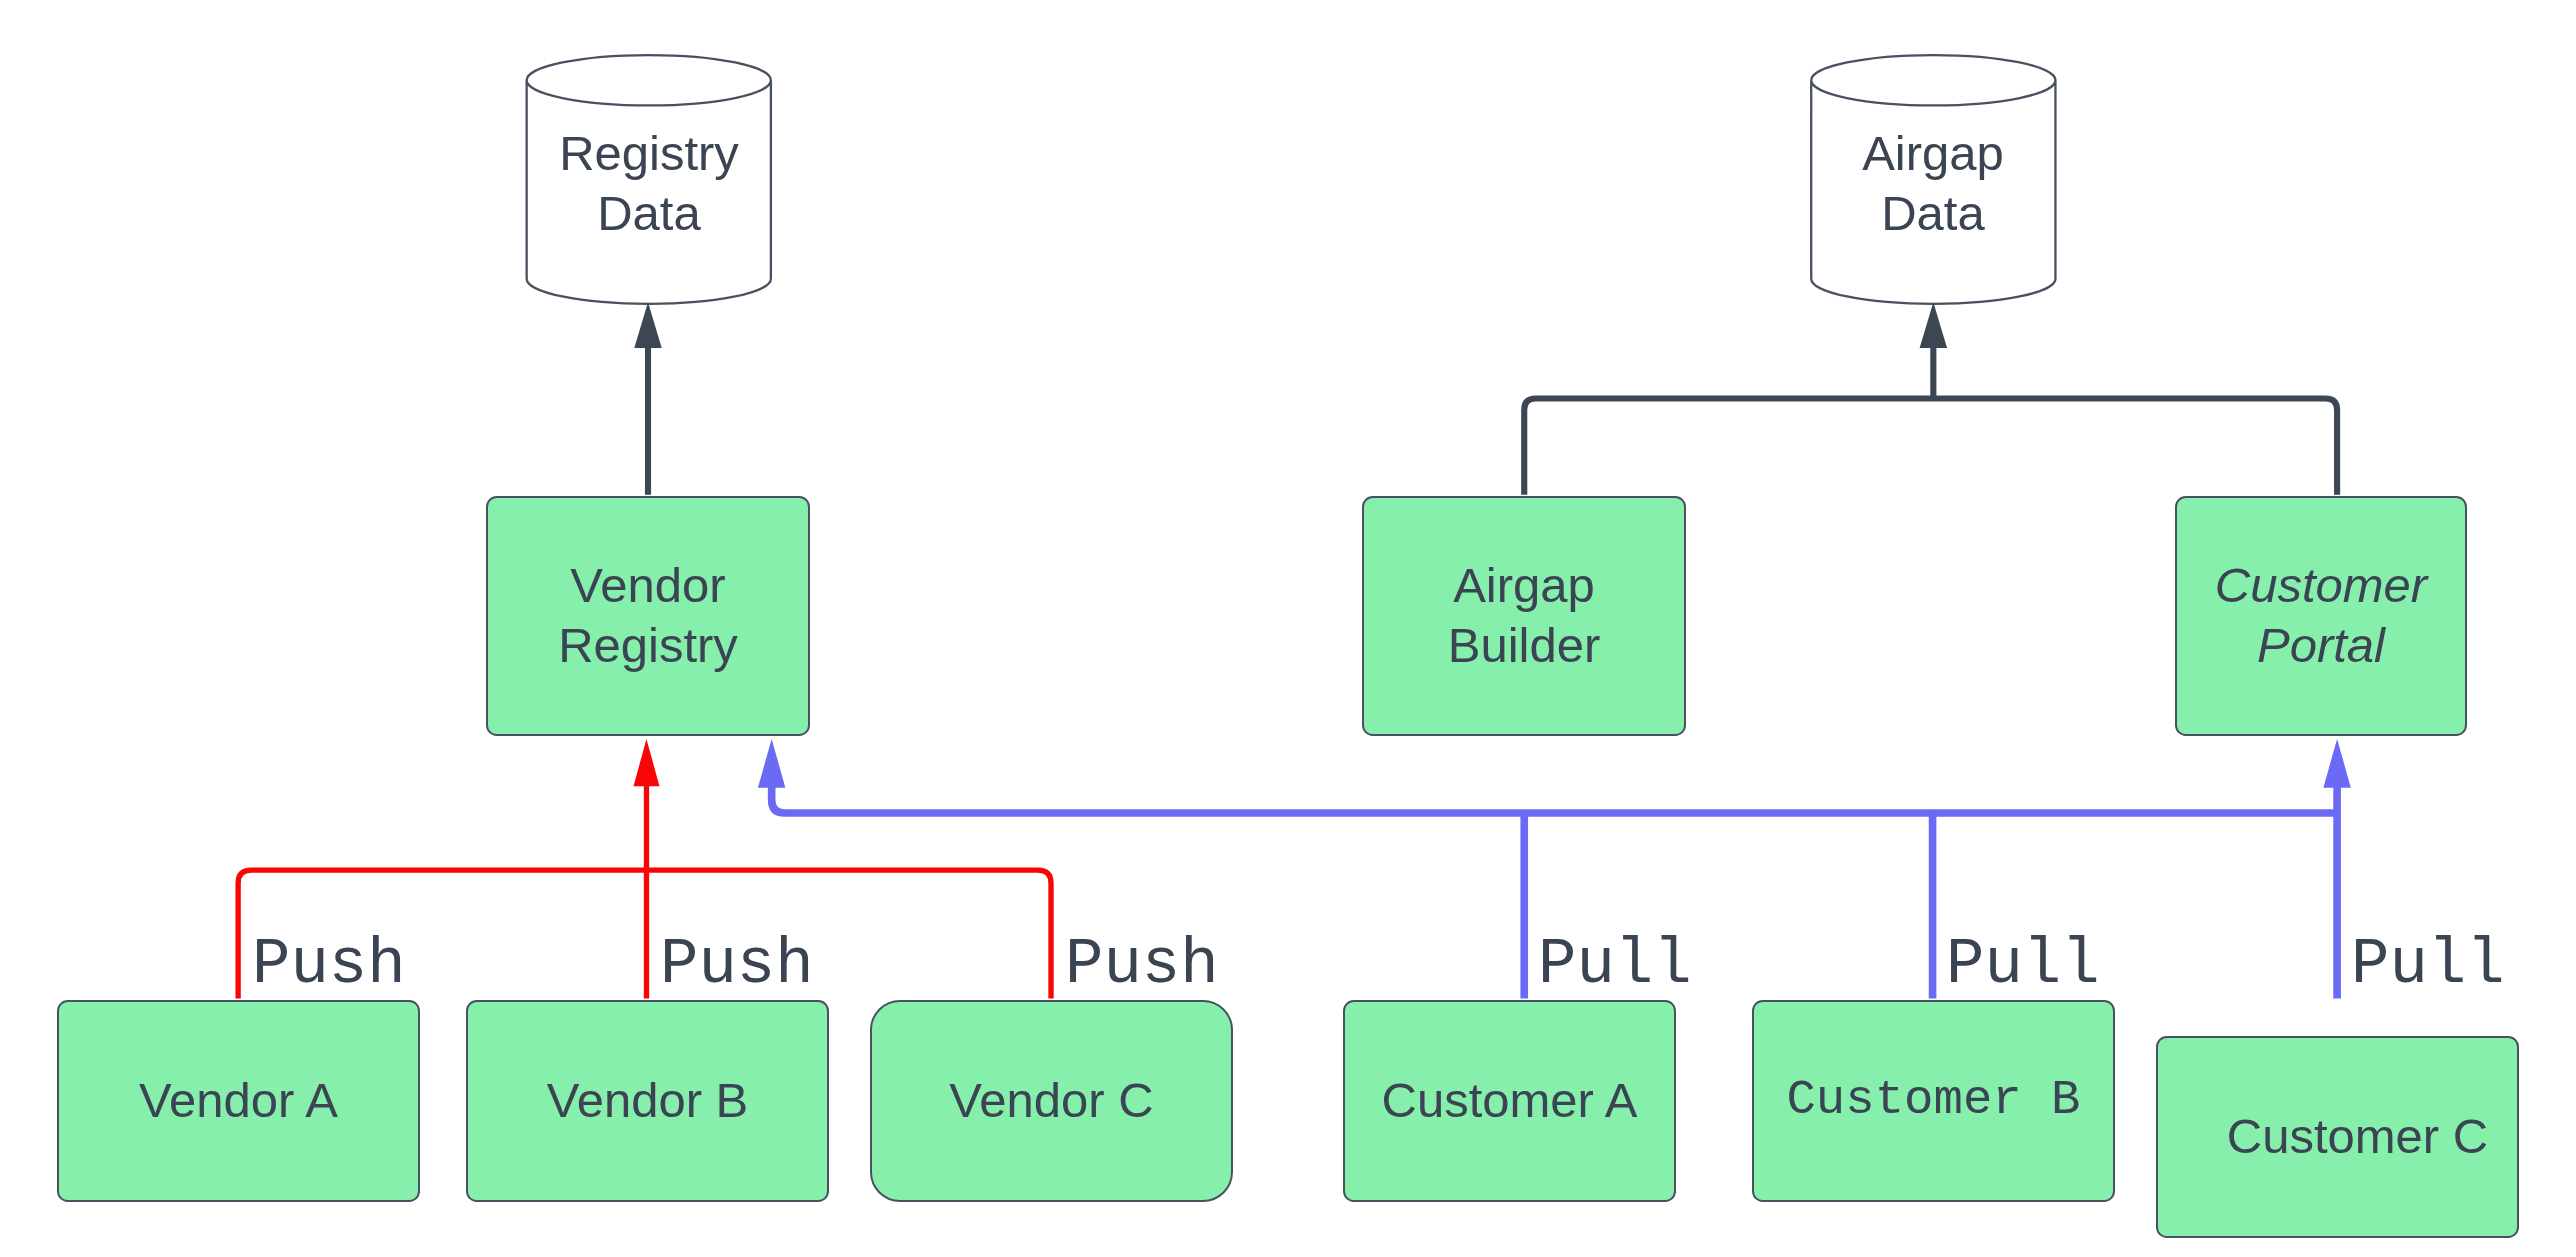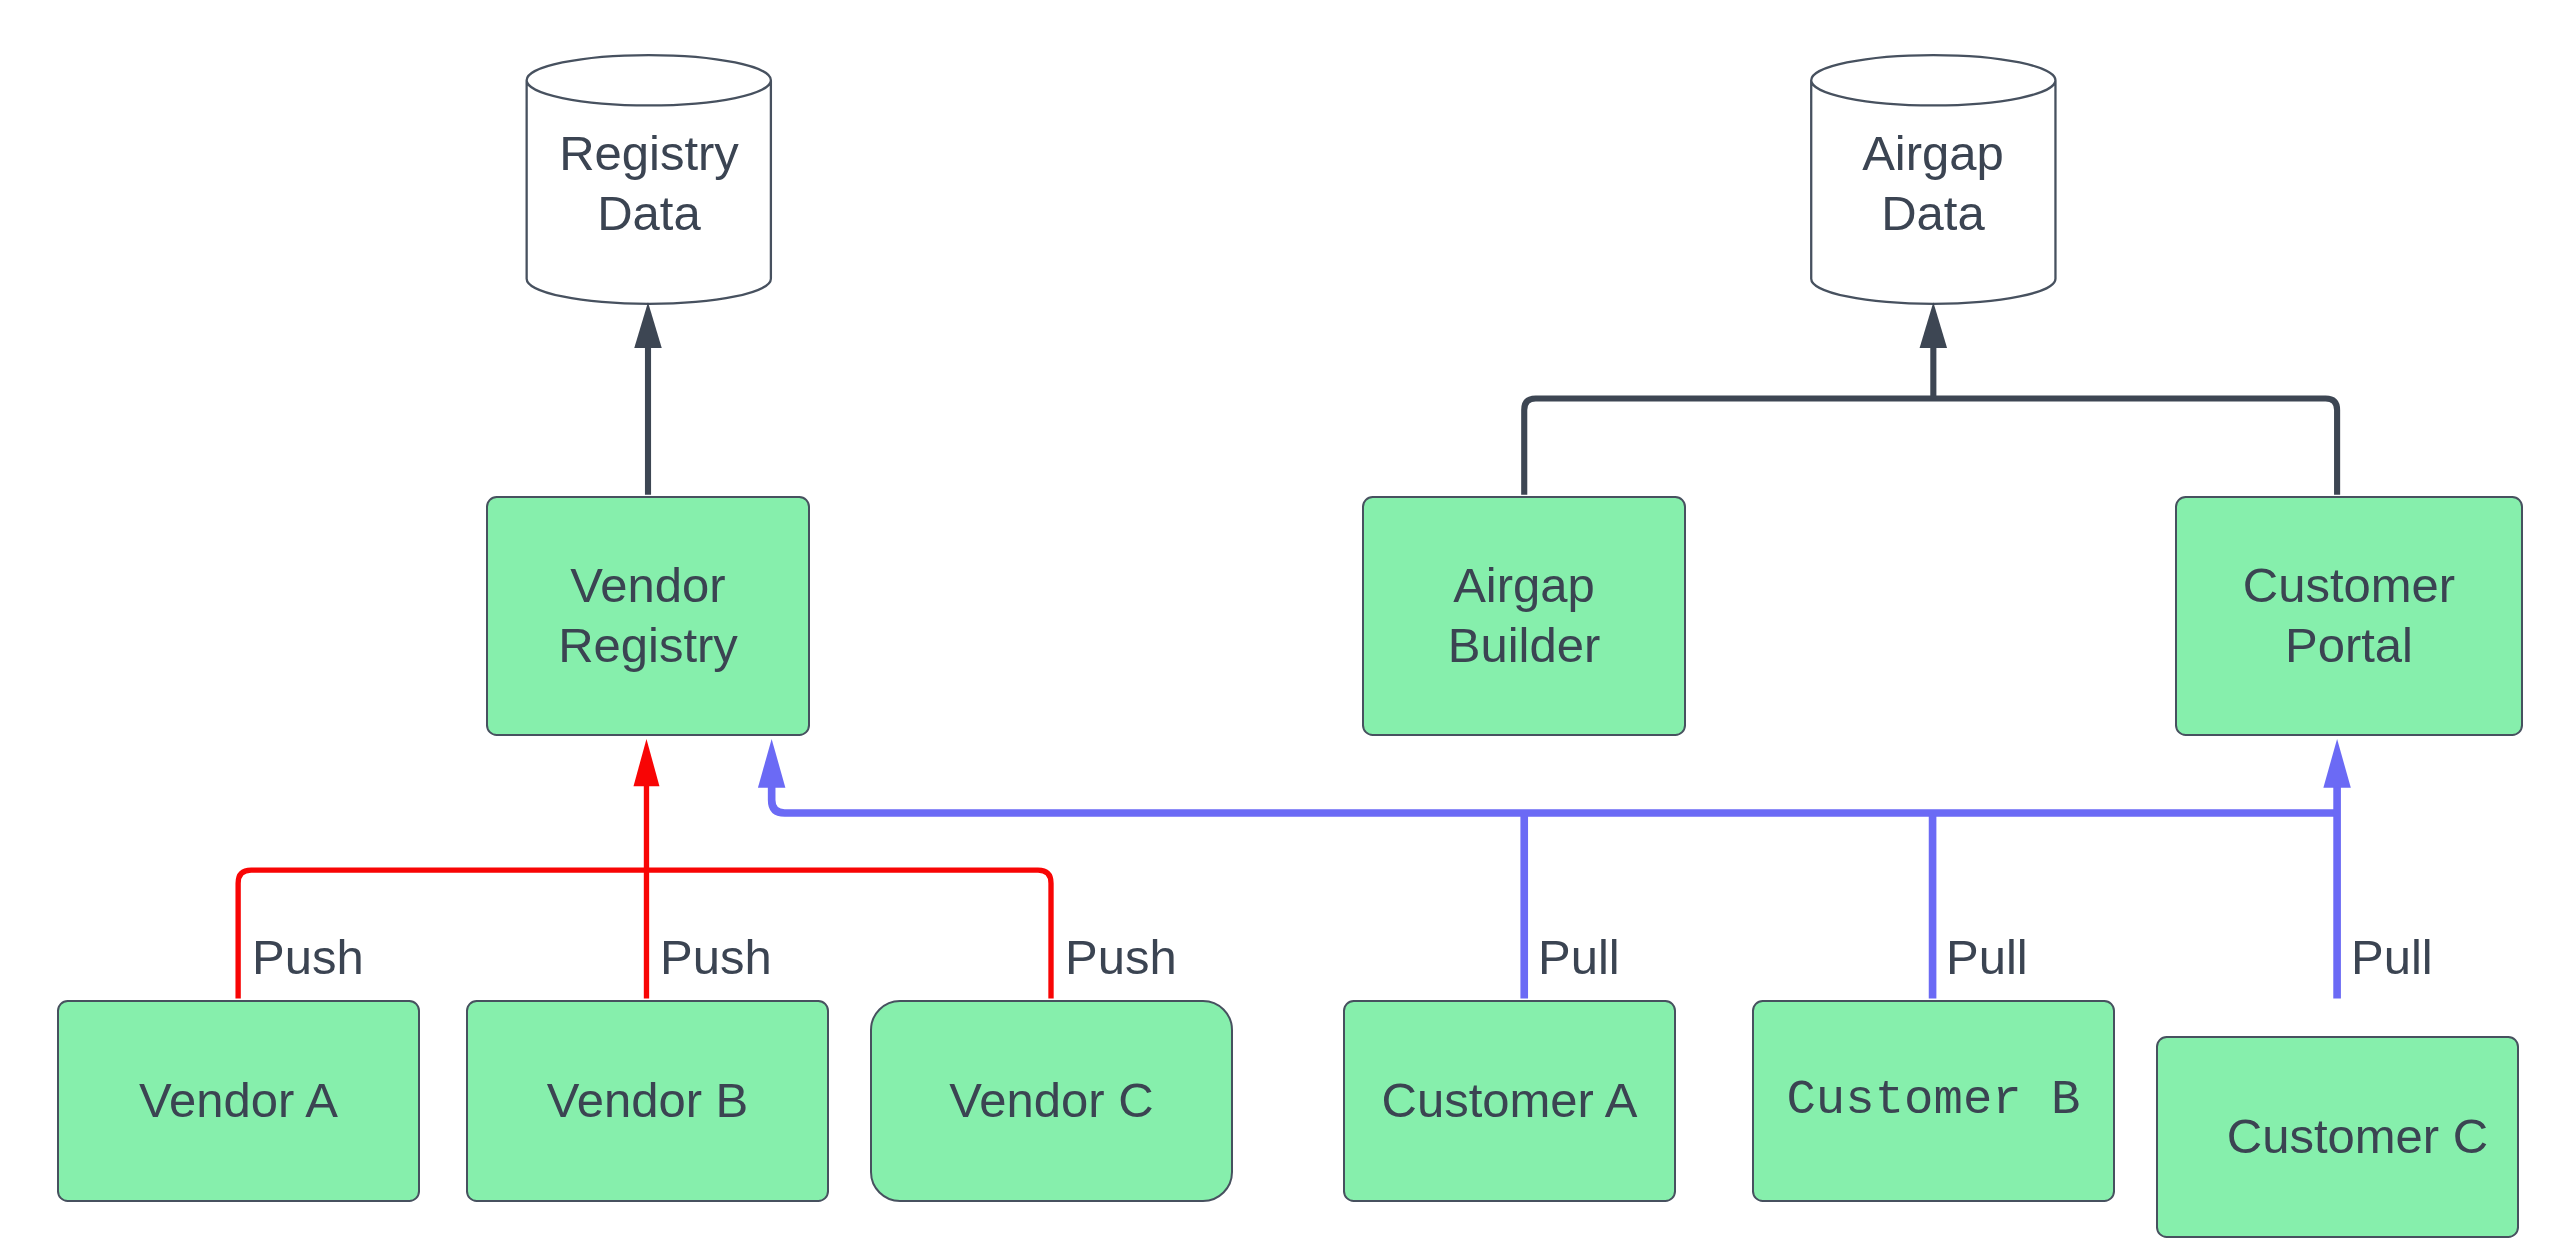--- a/index.html
+++ b/index.html
@@ -55,28 +55,29 @@
     text-align: center;
     color: var(--text);
     font-size: 49px;
     line-height: 1.22;
     white-space: pre-line;
     pointer-events: none;
   }
   .edge-label {
     position: absolute;
     color: var(--text);
-    font-size: 49px;
+    font-size: 64px;
     line-height: 1.0;
     white-space: nowrap;
+    font-family: Liberation Mono, monospace;
   }
   
   #node-vendor-registry { left: 486px;  top: 496px;  width: 324px; height: 240px; }
   #node-airgap-builder  { left: 1362px; top: 496px;  width: 324px; height: 240px; }
-  #node-customer-portal { left: 2175px; top: 496px;  width: 348px; height: 240px; }
+  #node-customer-portal { left: 2175px; top: 496px;  width: 292px; height: 240px; font-style: italic; }
   #node-vendor-a   { left: 57px;   top: 1000px; width: 363px; height: 202px; text-align: center; }
   #node-vendor-b   { left: 466px;  top: 1000px; width: 363px; height: 202px; }
   #node-vendor-c   { left: 870px; top: 1000px; width: 363px; height: 202px; border-radius: 30px; }
   #node-customer-a { left: 1343px; top: 1000px; width: 333px; height: 202px; }
   #node-customer-b { left: 1752px; top: 1000px; width: 363px; height: 202px; font-family: Liberation Mono, monospace; }
   #node-customer-c { left: 2156px; top: 1036px; width: 363px; height: 202px; padding-left: 40px; }
   #label-registry-data { left: 527px;  top: 107px; width: 244px; height: 153px; }
   #label-airgap-data   { left: 1811px; top: 107px; width: 244px; height: 153px; }
   #edge-label-push-a { left: 252px;  top: 933px; }
   #edge-label-push-b { left: 660px;  top: 933px; }

